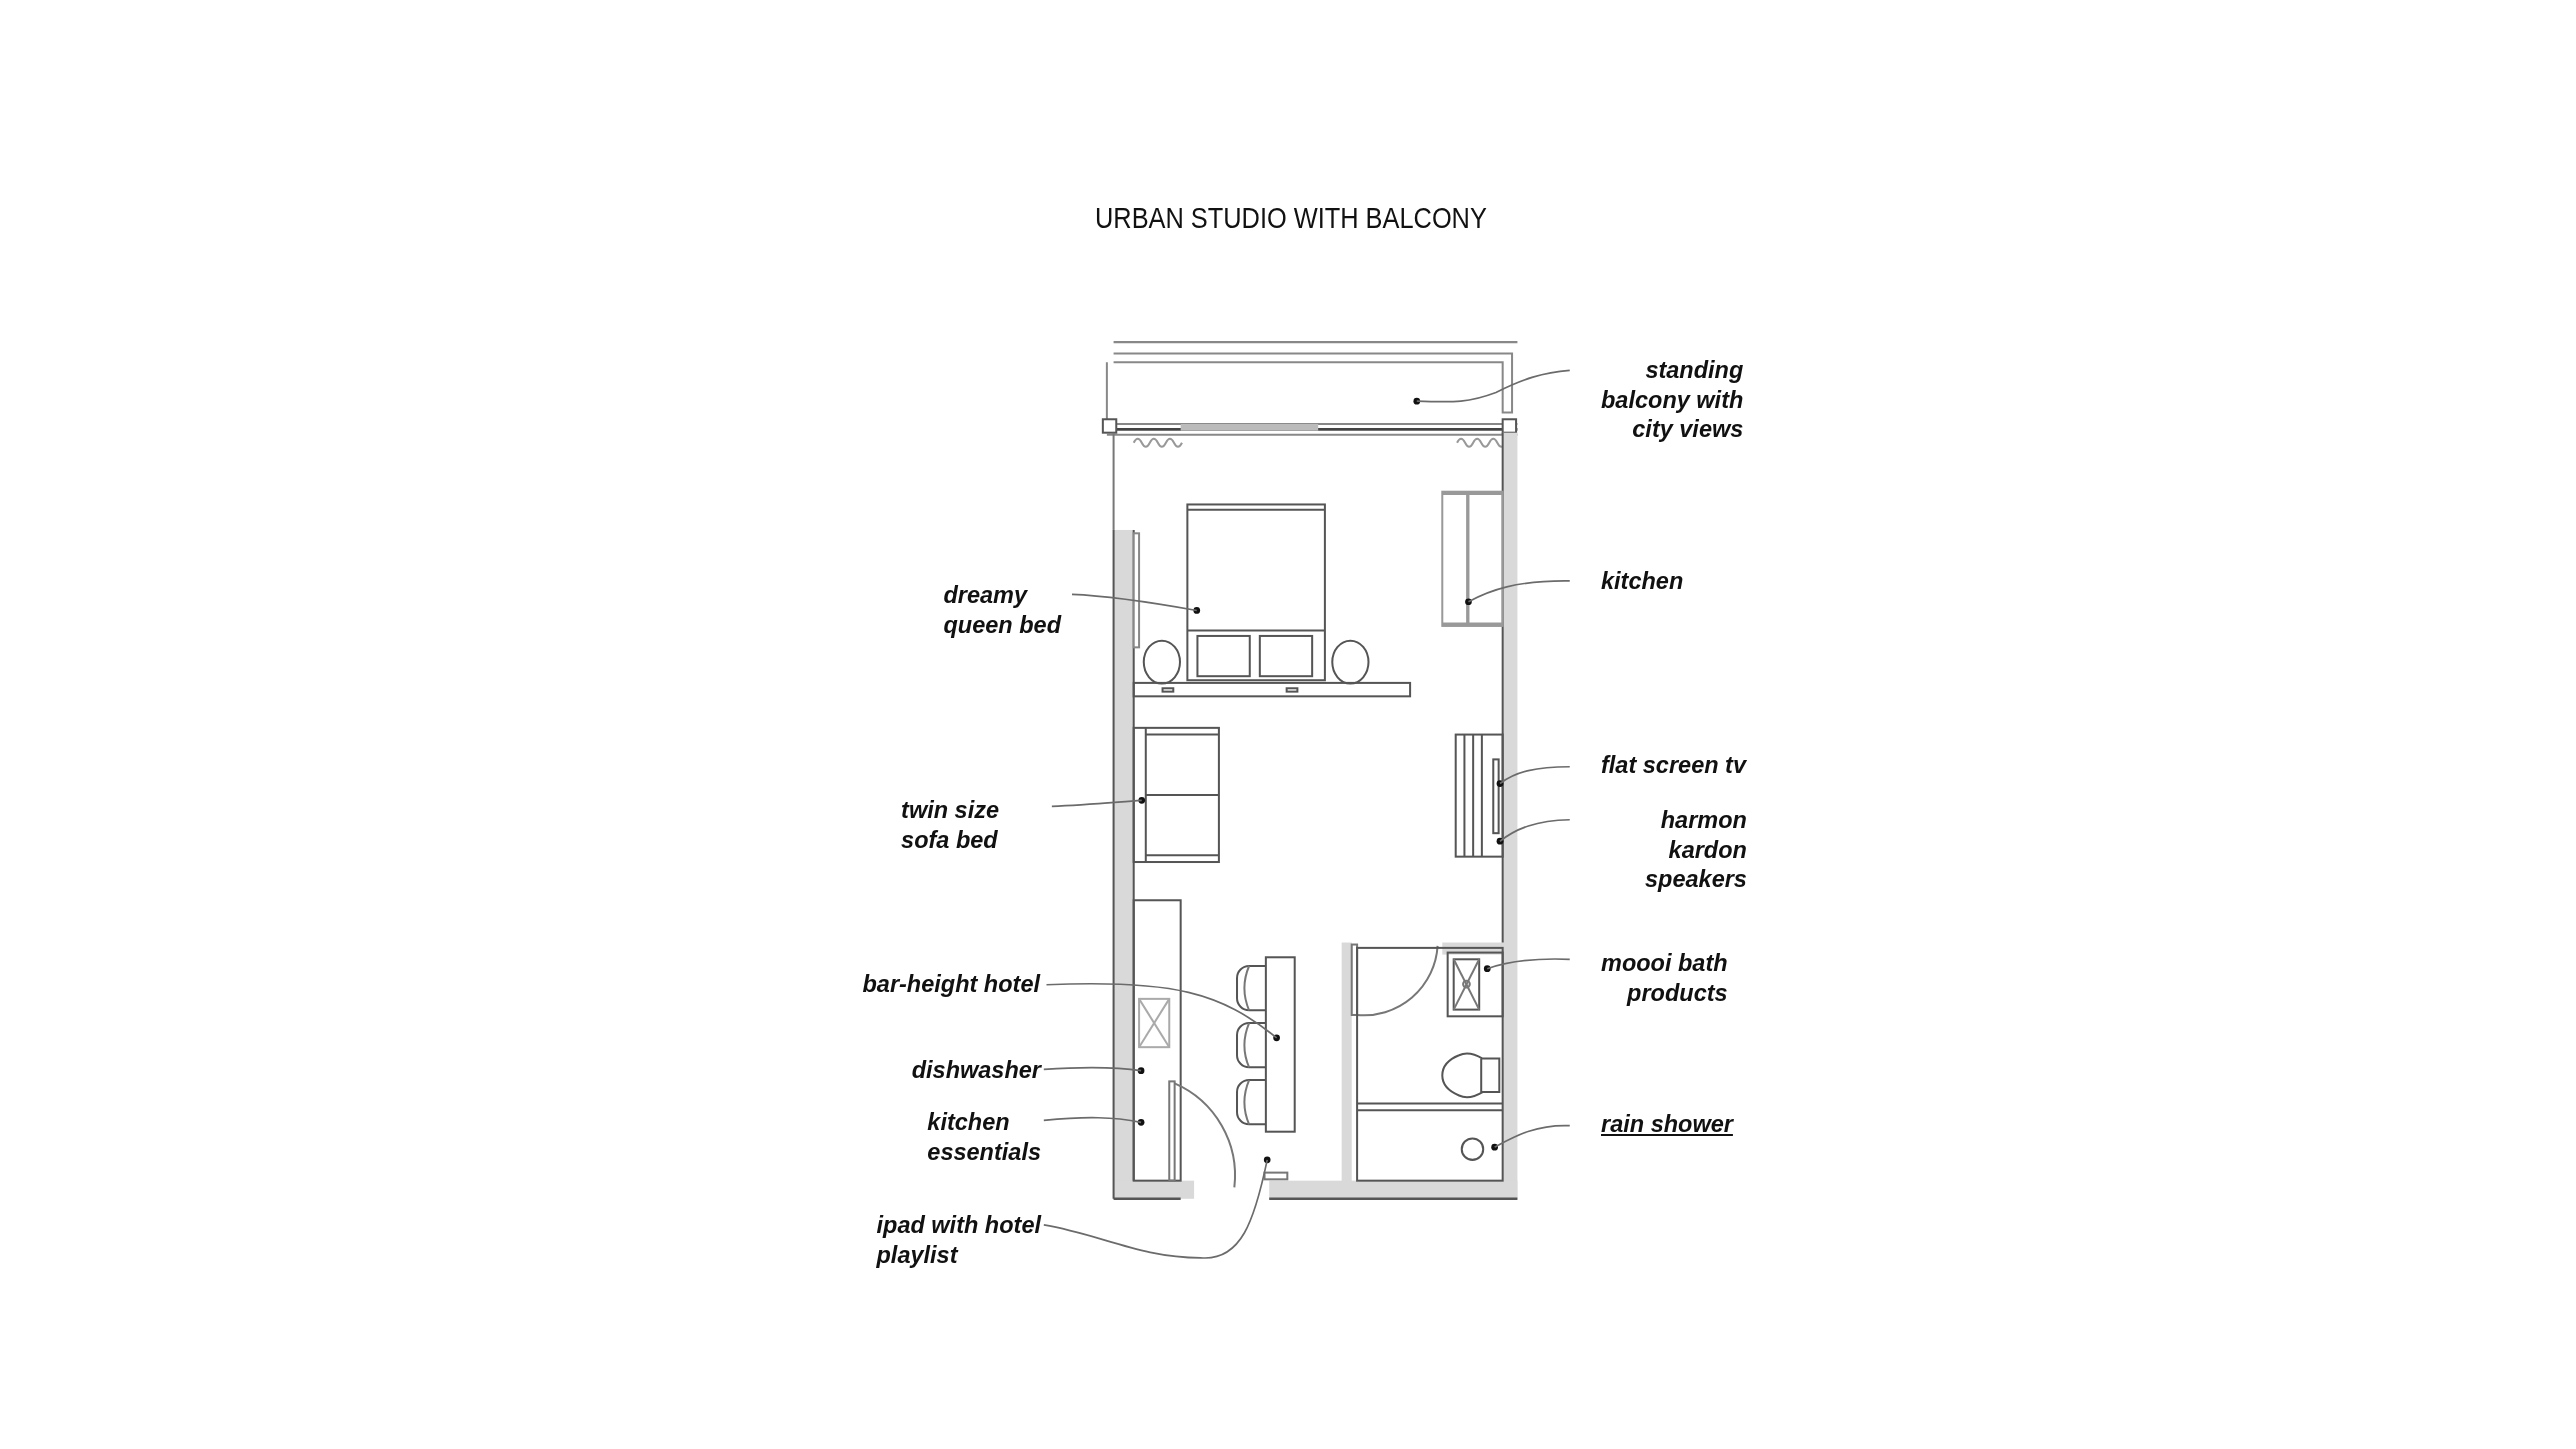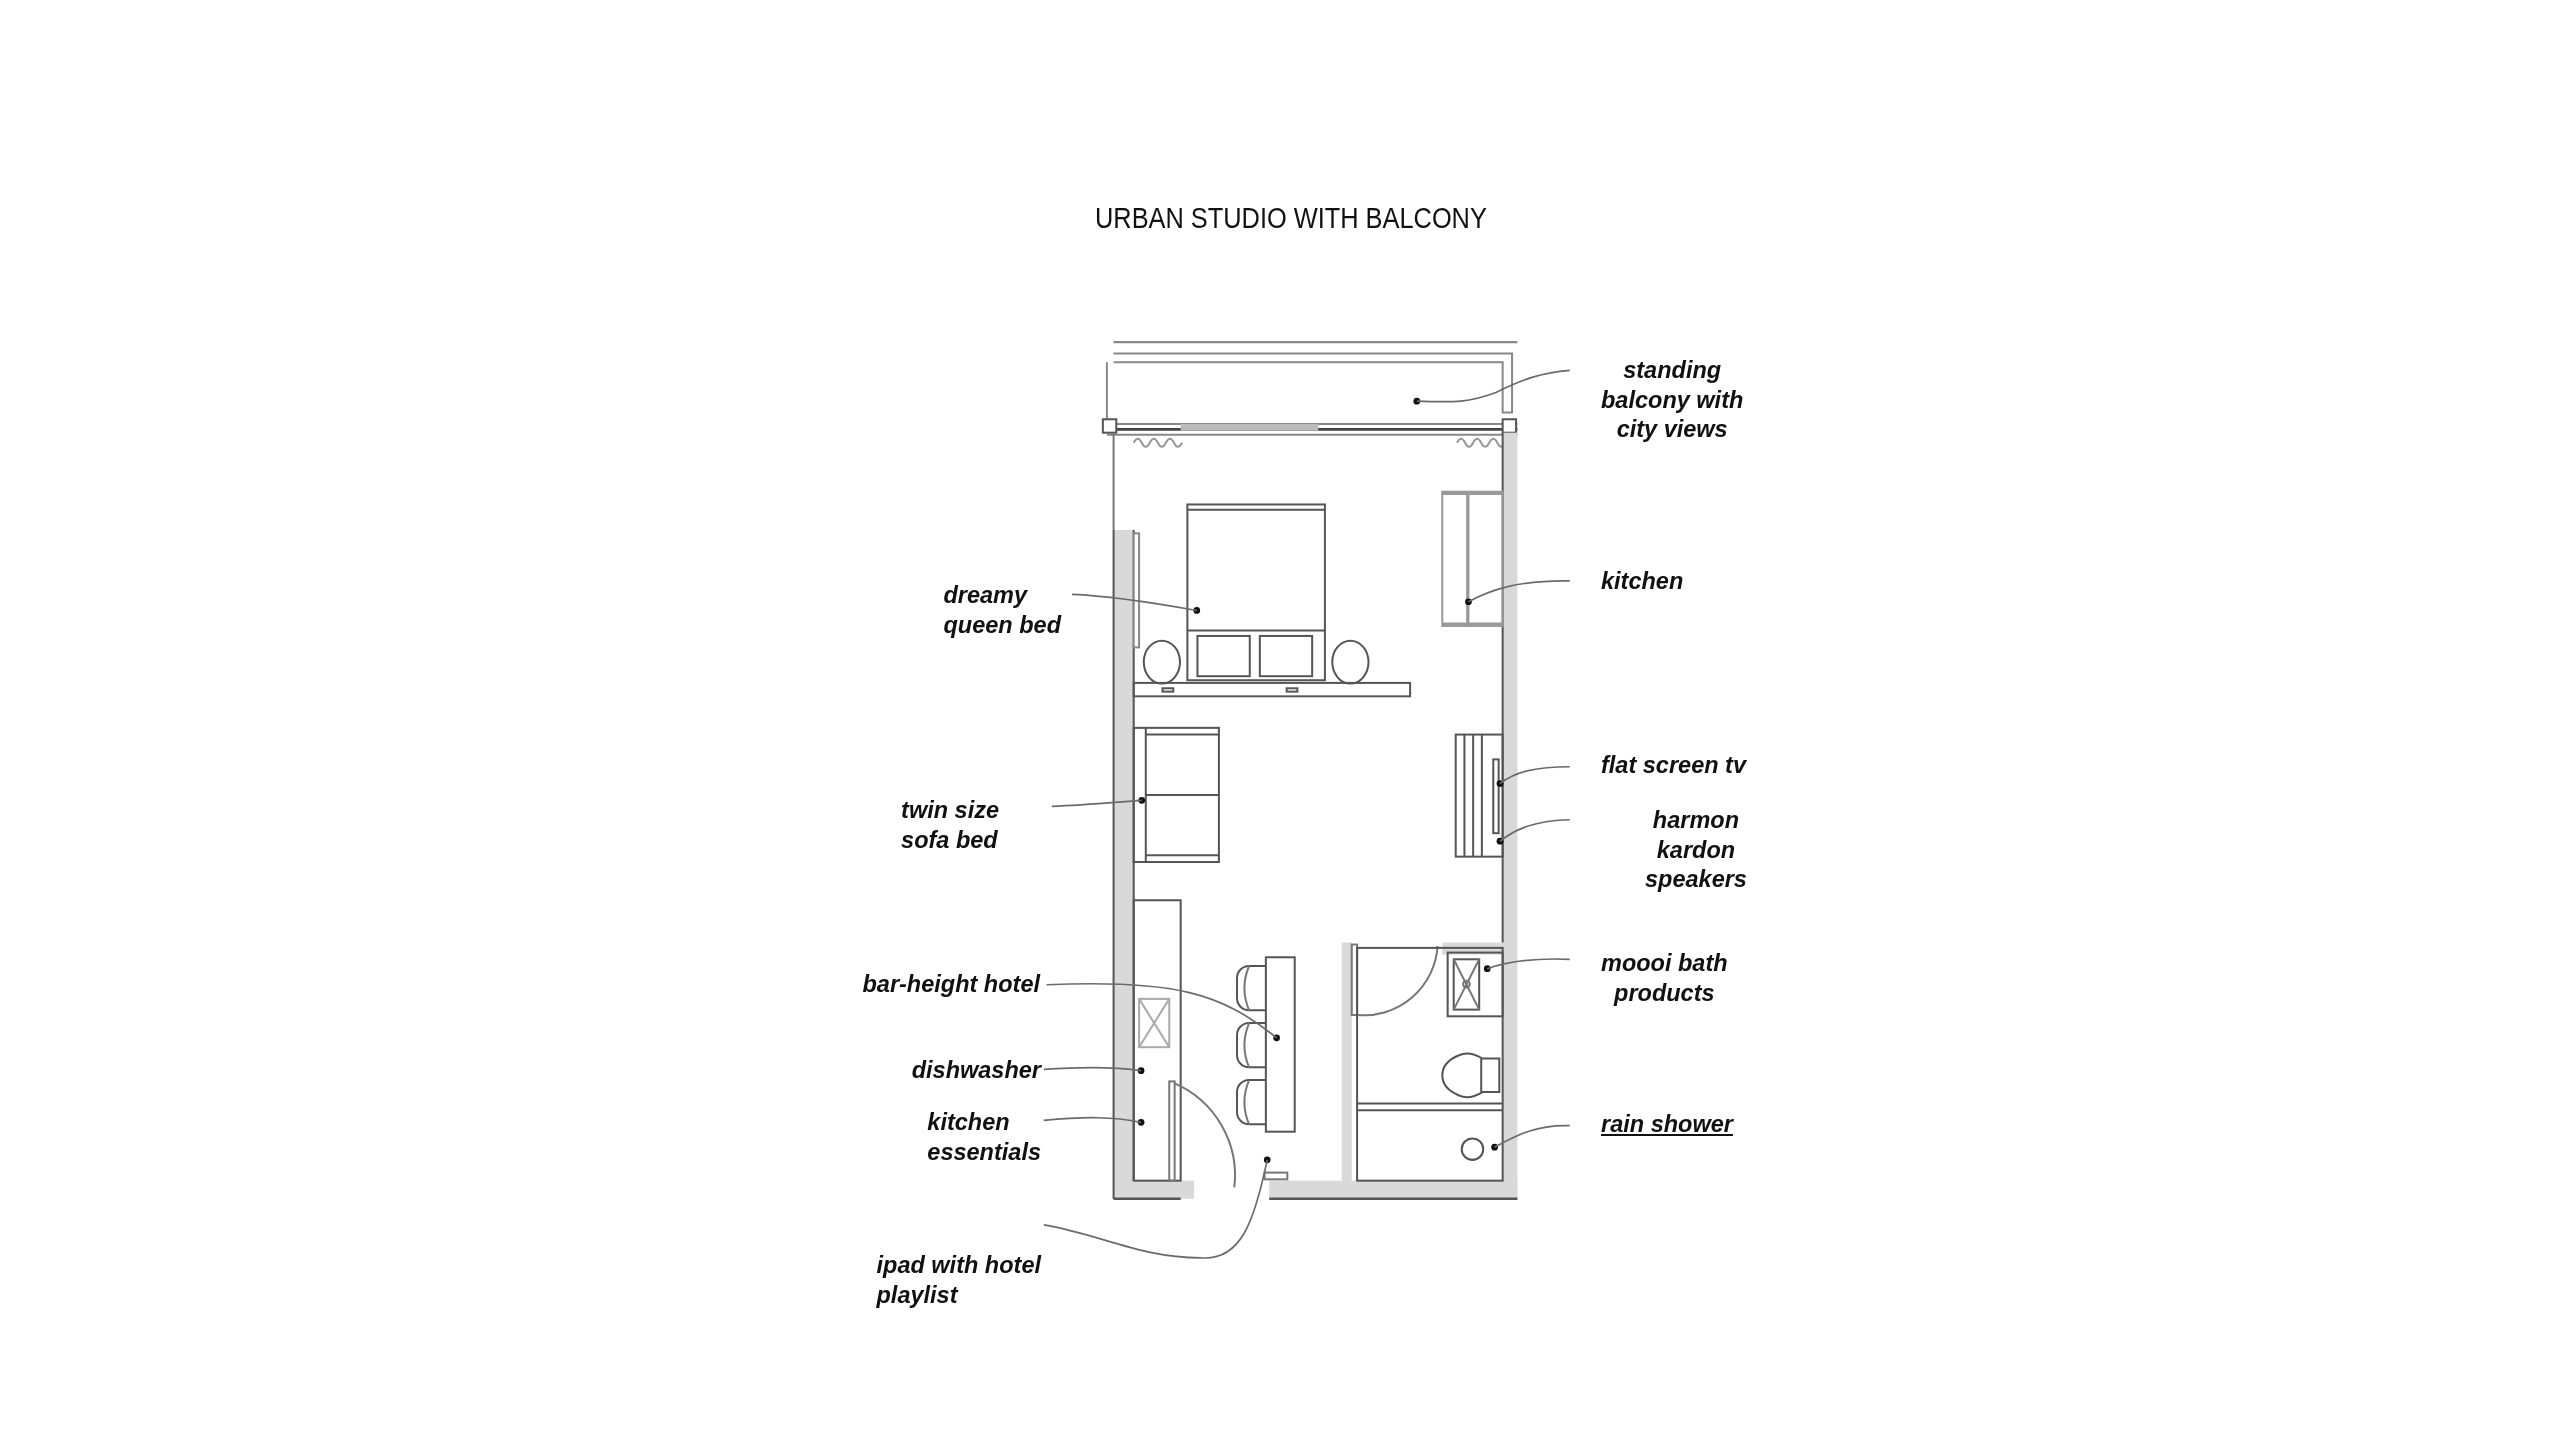--- a/index.html
+++ b/index.html
@@ -8,21 +8,21 @@
     position: absolute; left: 0; width: 2576px; top: 201px; text-align: center;
     font-family: "Liberation Sans Narrow", "Liberation Sans", sans-serif;
     font-size: 29.5px; color: #111; letter-spacing: 0px; transform: scaleX(0.86); transform-origin: 1309px 0;
   }
   svg.plan { position: absolute; left: 0; top: 0; }
   .label {
     position: absolute; font-style: italic; font-weight: bold; font-size: 23.5px; line-height: 29.5px; color: #111;
     font-family: "Liberation Sans", sans-serif; white-space: pre-line;
   }
   .label.left { }
-  .label.right { text-align: center; }
+  .label.right { text-align: right; }
 </style>
 </head>
 <body>
 
 <div class="title">URBAN STUDIO WITH BALCONY</div>
 
 <svg class="plan" width="2576" height="1449" viewBox="0 0 3840 2160" xmlns="http://www.w3.org/2000/svg">
   <g fill="none" stroke="#555" stroke-width="3">
 
     <g>
@@ -174,15 +174,15 @@
 <div class="label right" style="left:1601px; top:806px;margin-left:44px;">harmon
 kardon
 speakers</div>
 <div class="label left" style="right:1536px; top:970px;">bar-height hotel</div>
 <div class="label right" style="left:1601px; top:949px;">moooi bath
 products</div>
 <div class="label left" style="right:1535px; top:1056px;margin-left:25px;">dishwasher</div>
 <div class="label left" style="right:1535px; top:1108px;">kitchen
 essentials</div>
 <div class="label right" style="left:1601px; top:1110px;text-decoration:underline;">rain shower</div>
-<div class="label left" style="right:1535px; top:1211px;margin-top:40px;">ipad with hotel
+<div class="label left" style="right:1535px; top:1211px;">ipad with hotel
 playlist</div>
 
 
 </body></html>

